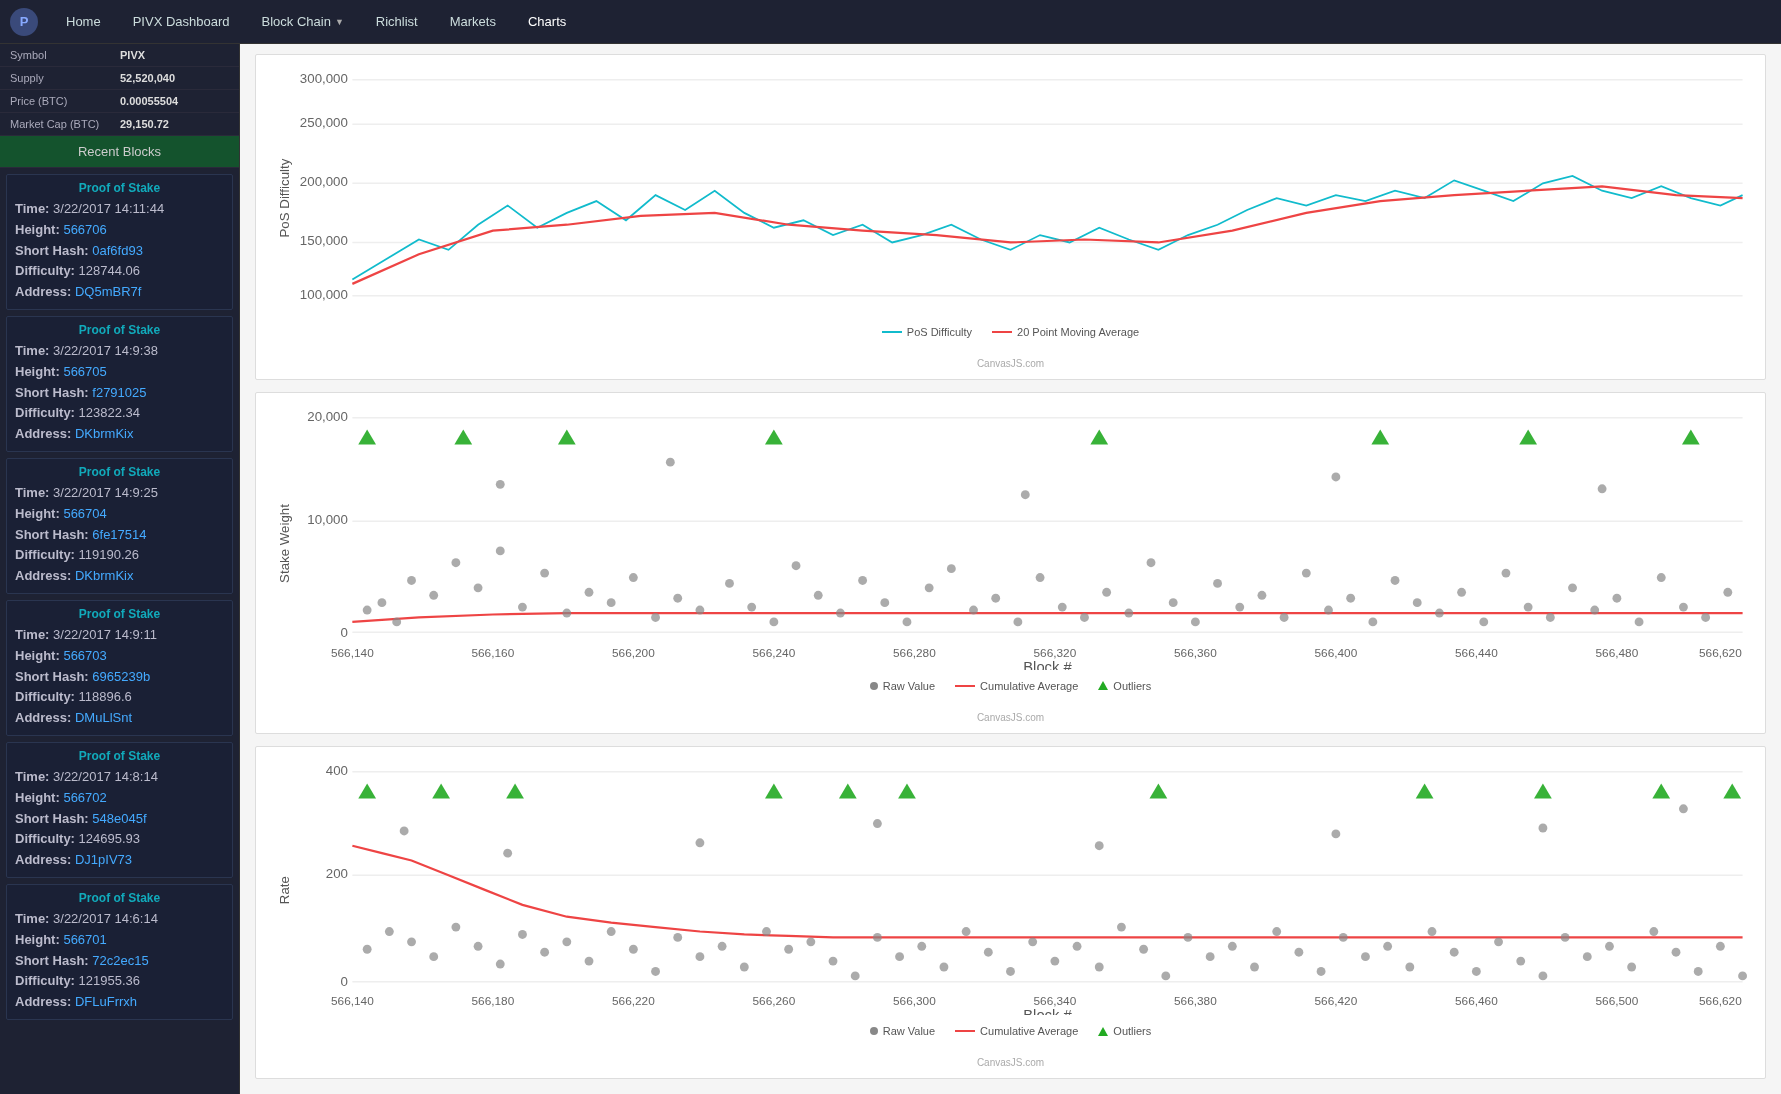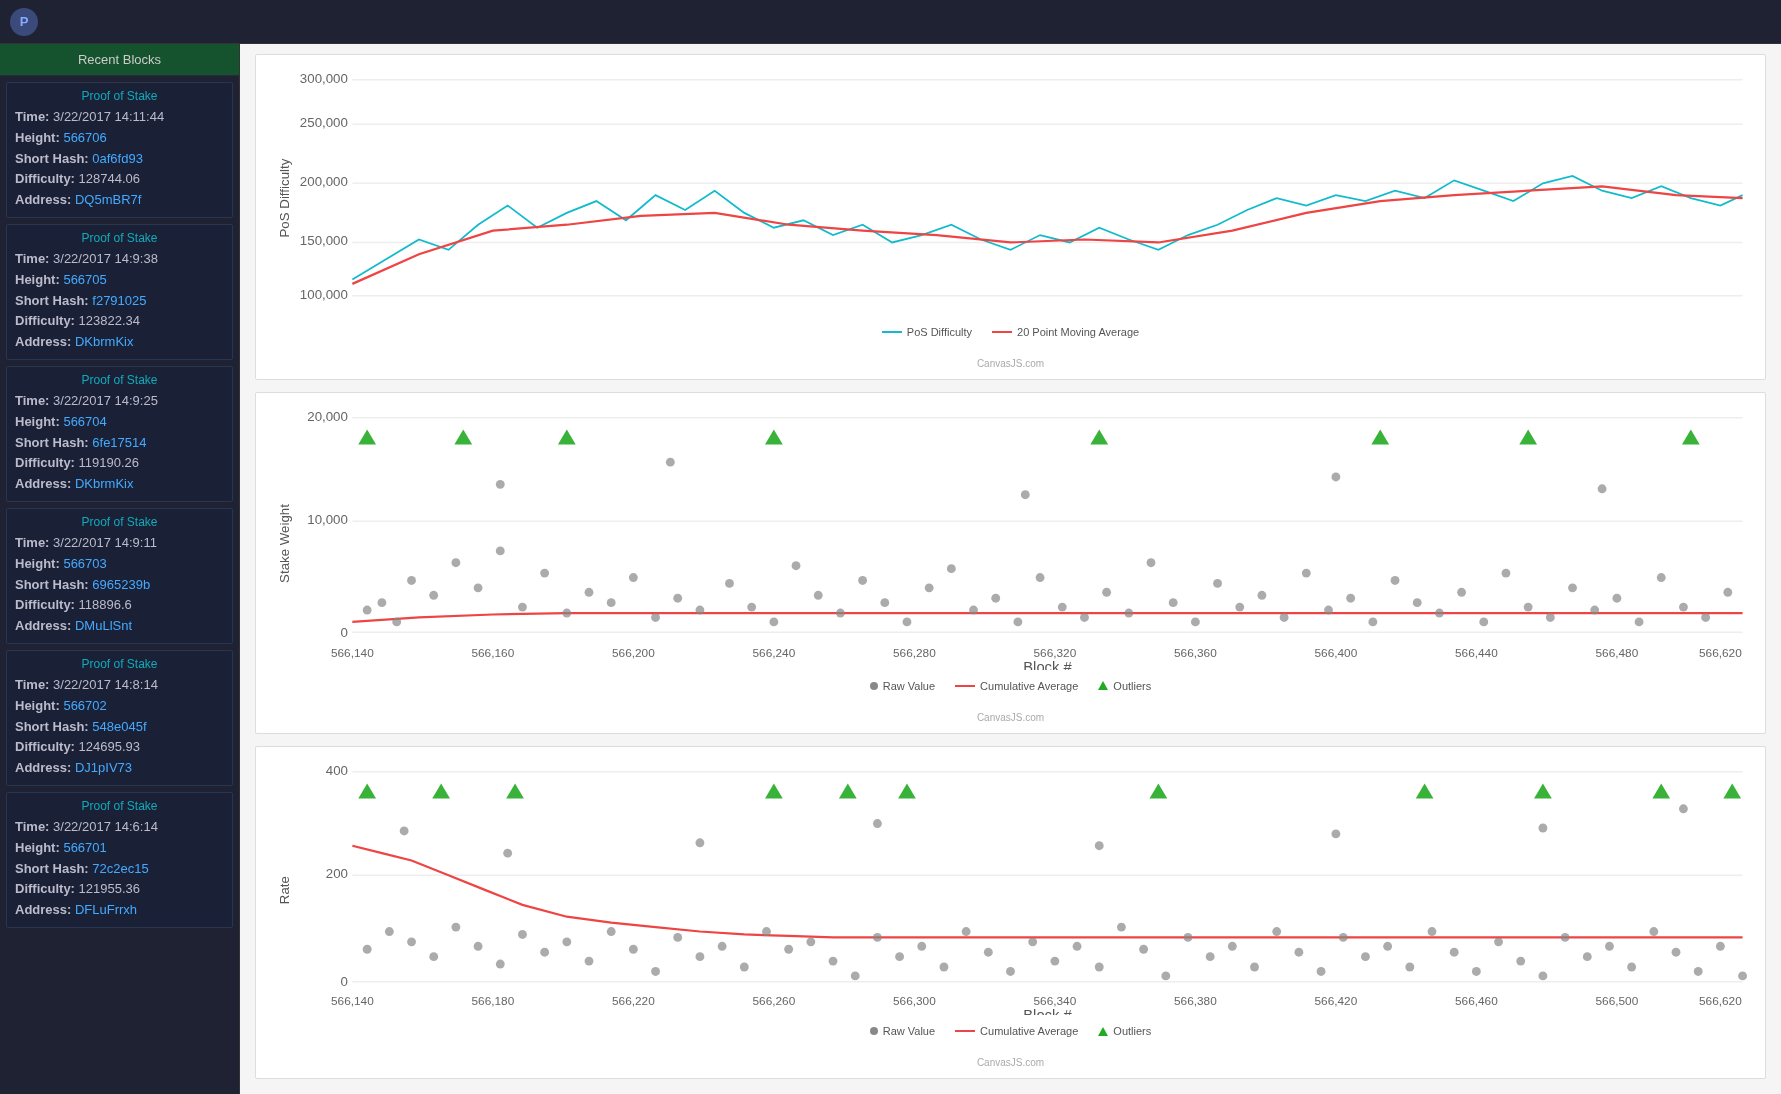--- a/index.html
+++ b/index.html
@@ -44,21 +44,21 @@
     .section-title {
       text-align: center; font-size: 13px; color: #ccc;
       padding: 8px 0; background: #14532d; border-bottom: 1px solid #2a2a3a;
     }
 
     .block-card {
       border: 1px solid #2a3550; margin: 6px 6px; padding: 6px 8px;
       border-radius: 2px; background: #1a2035;
     }
     .block-card-title {
-      text-align: center; color: #1ab; font-size: 12px; font-weight: normal; margin-bottom: 4px;
+      text-align: center; color: #1ab; font-size: 12px; font-weight: bold; margin-bottom: 4px;
     }
     .block-row { font-size: 13px; color: #bbc; line-height: 1.6; }
     .block-link { color: #4af; text-decoration: none; cursor: pointer; text-align: right; }
 
     
     .content { flex: 1; background: #f5f5f5; padding: 10px 15px; overflow-y: auto; }
 
     
     .chart-section {
       background: #fff; border: 1px solid #ddd; margin-bottom: 12px;
@@ -85,25 +85,56 @@
     }
     .canvasjs-credit {
       text-align: center; font-size: 10px; color: #aaa; margin-top: 20px;
     }
   </style>
 </head>
 <body>
 
 <nav>
   <div class="nav-logo">P</div>
+  <div class="nav-items">
+    <a class="nav-item">Home</a>
+    <a class="nav-item">PIVX Dashboard</a>
+    <a class="nav-item nav-dropdown">
+      <span>Block Chain</span>
+      <span class="chevron">▼</span>
+    </a>
+    <a class="nav-item">Richlist</a>
+    <a class="nav-item">Markets</a>
+    <a class="nav-item active">Charts</a>
+  </div>
 </nav>
 
 <div class="main-layout">
 
   <div class="sidebar">
+    <table class="info-table">
+      <tbody id="info-rows">
+          <tr>
+            <td>Symbol</td>
+            <td>PIVX</td>
+          </tr>
+          <tr>
+            <td>Supply</td>
+            <td>52,520,040</td>
+          </tr>
+          <tr>
+            <td>Price (BTC)</td>
+            <td>0.00055504</td>
+          </tr>
+          <tr>
+            <td>Market Cap (BTC)</td>
+            <td>29,150.72</td>
+          </tr>
+        </tbody>
+    </table>
     <div class="section-title">Recent Blocks</div>
     <div id="block-cards">
         <div class="block-card">
     <div class="block-card-title">Proof of Stake</div>
     <div class="block-row"><strong>Time:</strong> 3/22/2017 14:11:44</div>
     <div class="block-row"><strong>Height:</strong> <a class="block-link">566706</a></div>
     <div class="block-row"><strong>Short Hash:</strong> <a class="block-link">0af6fd93</a></div>
     <div class="block-row"><strong>Difficulty:</strong> 128744.06</div>
     <div class="block-row"><strong>Address:</strong> <a class="block-link">DQ5mBR7f</a></div>
   </div>

